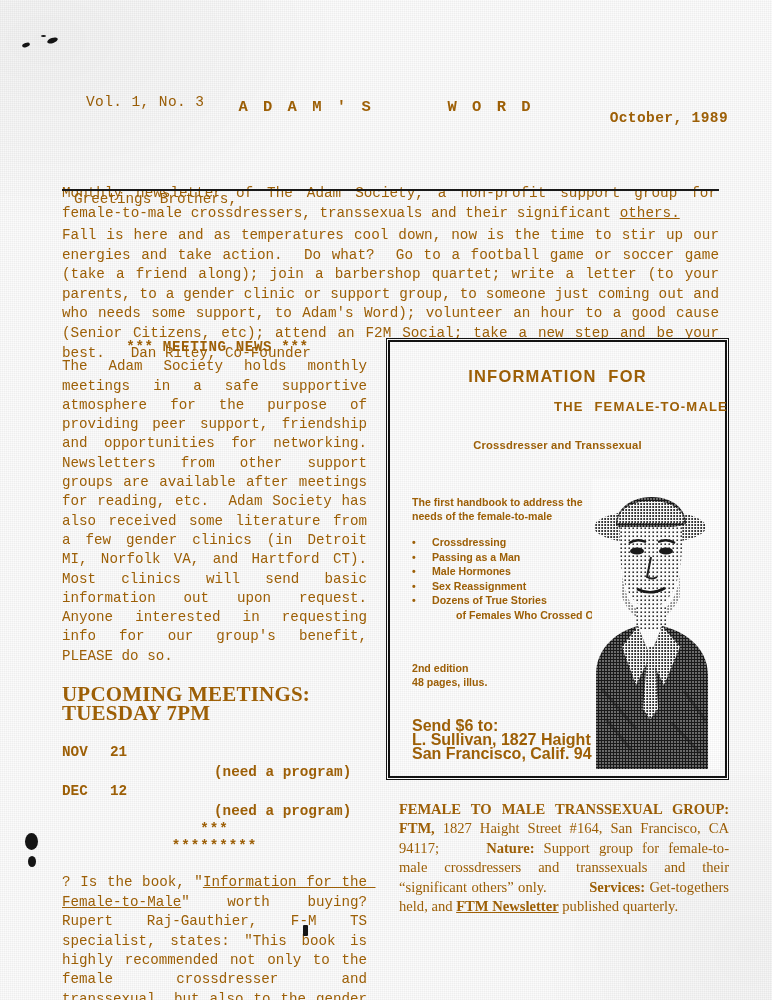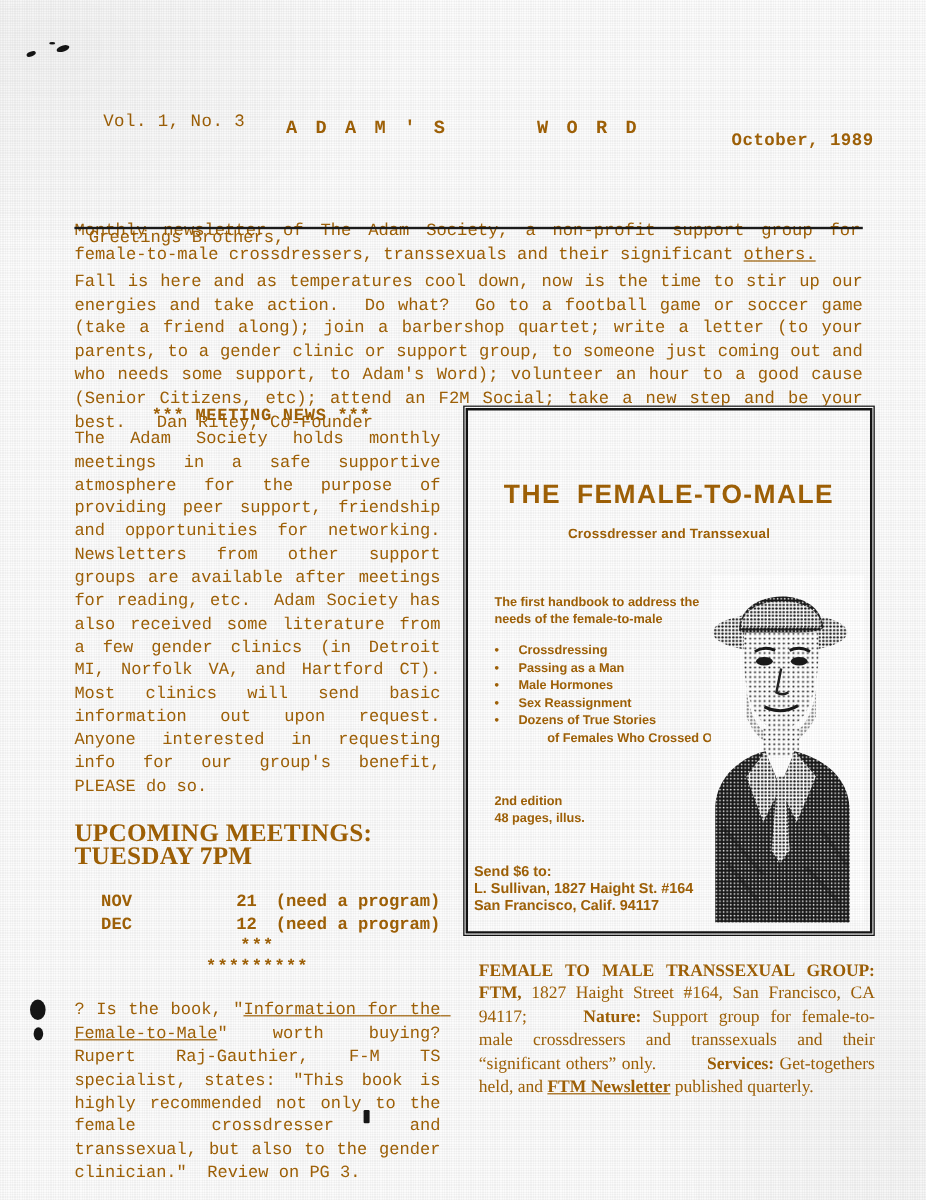--- a/index.html
+++ b/index.html
@@ -133,24 +133,24 @@
     font-family: "Liberation Serif", "DejaVu Serif", serif;
     font-size: 21px;
     letter-spacing: 0.2px;
   }
   .meeting-row {
     display: flex;
     font-weight: bold;
     font-size: 14.3px;
     line-height: 19.4px;
   }
-  #meeting-list { margin-top: 19px; text-align: right; }
+  #meeting-list { margin-top: 19px; }
   .meeting-month { width: 48px; }
   .meeting-day   { width: 104px; }
-  .meeting-note  { flex: 1; }
+  .meeting-note  { flex: 1; margin-top: 20px; }
   .stars {
     text-align: center;
     font-weight: bold;
     letter-spacing: 1px;
     line-height: 17px;
   }
   #potluck-note {
     font-weight: bold;
     font-size: 14.2px;
     line-height: 19.4px;
@@ -187,22 +187,22 @@
     top: 28px; left: 0; right: 0;
     text-align: center;
     font-size: 16.5px;
     font-weight: bold;
     letter-spacing: 1.2px;
     word-spacing: 6px;
   }
   #ad-title-2 {
     position: absolute;
     top: 60px; left: 0; right: 0;
-    text-align: center;
-    font-size: 22px;
+    text-align: right;
+    font-size: 13px;
     font-weight: bold;
     letter-spacing: 1.2px;
     word-spacing: 6px;
   }
   #ad-subtitle {
     position: absolute;
     top: 100px; left: 0; right: 0;
     text-align: center;
     font-size: 11.2px;
     font-weight: bold;
@@ -238,22 +238,22 @@
     position: absolute;
     top: 322px;
     left: 25px;
     font-size: 10.6px;
     font-weight: bold;
     line-height: 14.2px;
   }
   #ad-order {
     position: absolute;
     top: 380px;
-    left: 8px;
-    font-size: 12px;
+    left: 25px;
+    font-size: 16px;
     font-weight: bold;
     line-height: 14.2px;
   }
 
   
   #ad-portrait {
     position: absolute;
     left: 205px;
     top: 140px;
     width: 128px;
@@ -313,20 +313,21 @@
       </div>
     </div>
 
     <div class="stars">***</div>
     <div class="stars" id="stars-long">*********</div>
 
     <div id="book-review"><span>? Is the book, "</span><span class="ul">Information for the Female-to-Male</span><span>" worth buying?   Rupert Raj-Gauthier, F-M TS specialist, states: "This book is highly recommended not only to the female crossdresser and transsexual, but also to the gender clinician."  Review on PG 3.</span></div>
   </div>
 
   <div id="ad-box">
+    <div id="ad-title-1">INFORMATION   FOR</div>
     <div id="ad-title-2">THE   FEMALE-TO-MALE</div>
     <div id="ad-blurb">The first handbook to address the needs of the female-to-male</div>
 
     <div id="ad-subtitle">Crossdresser and Transsexual</div>
 
     <div id="ad-features">
       <div class="feature-row">
         <span class="feature-bullet">•</span>
         <span>Crossdressing</span>
       </div>

